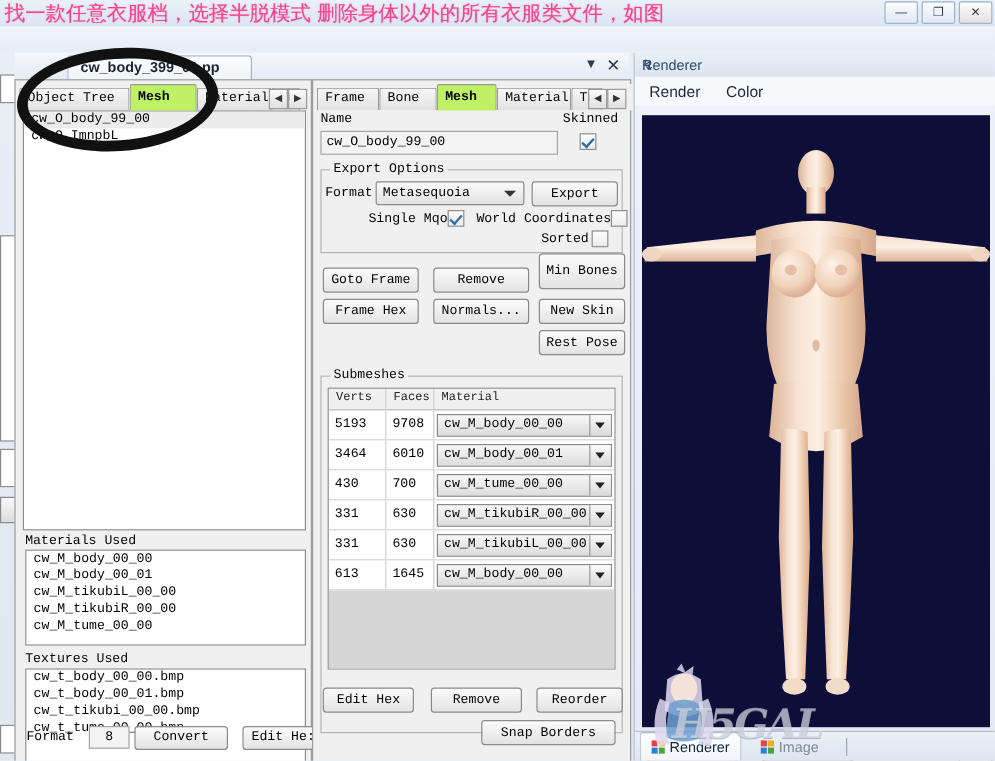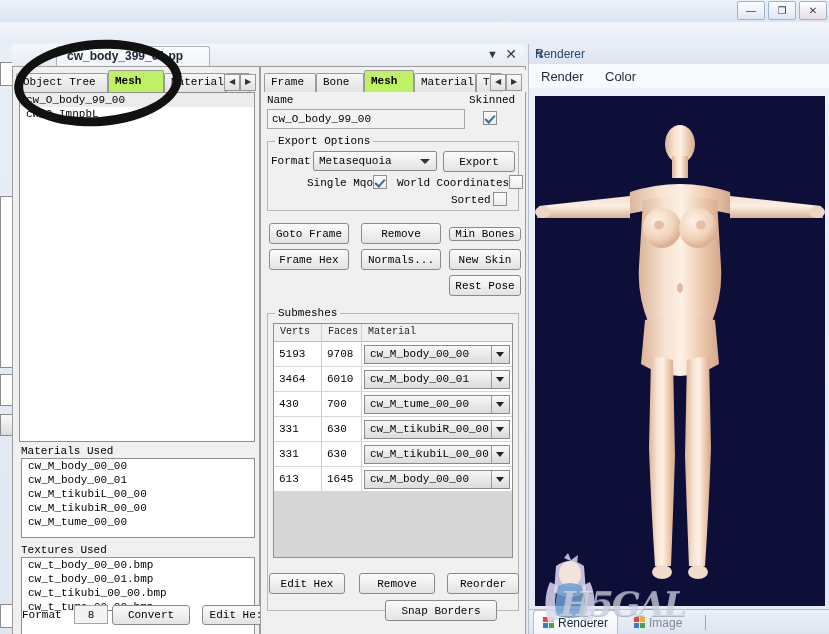--- a/index.html
+++ b/index.html
@@ -148,20 +148,21 @@
       <div class="wbtn">❐</div>
       <div class="wbtn close">✕</div>
     </div>
   </div>
 
   <div id="menubar">
     <div class="mi" style="left:22px;">Windows</div>
     <div class="mi" style="left:95px;">Help</div>
   </div>
 
+  <div id="overlay-note">找一款任意衣服档，选择半脱模式 删除身体以外的所有衣服类文件，如图</div>
 
   <div id="edge-stub">
     <div class="stub-box" style="top:18px;width:12px;height:22px;"></div>
     <div class="stub-box" style="top:152px;width:12px;height:170px;"></div>
     <div class="stub-box" style="top:330px;width:12px;height:30px;"></div>
     <div class="stub-box" style="top:370px;width:12px;height:20px;background:linear-gradient(#fafafa,#dcdcdc);"></div>
     <div class="stub-box" style="top:560px;width:12px;height:22px;"></div>
   </div>
 
   <div id="doc-tabbar">
@@ -266,21 +267,21 @@
 
     <div class="lbl" style="left:46px;top:110px;">Single Mqo</div>
     <div class="chk on" style="left:112px;top:108px;"></div>
     <div class="lbl" style="left:136px;top:110px;">World Coordinates</div>
     <div class="chk" style="left:248px;top:108px;"></div>
     <div class="lbl" style="left:190px;top:127px;">Sorted</div>
     <div class="chk" style="left:232px;top:125px;"></div>
 
     <div class="btn" style="left:8px;top:156px;width:80px;height:21px;">Goto Frame</div>
     <div class="btn" style="left:100px;top:156px;width:80px;height:21px;">Remove</div>
-    <div class="btn" style="left:188px;top:160px;width:72px;height:14px;">Min Bones</div>
+    <div class="btn" style="left:188px;top:144px;width:72px;height:30px;">Min Bones</div>
 
     <div class="btn" style="left:8px;top:182px;width:80px;height:21px;">Frame Hex</div>
     <div class="btn" style="left:100px;top:182px;width:80px;height:21px;">Normals...</div>
     <div class="btn" style="left:188px;top:182px;width:72px;height:21px;">New Skin</div>
 
     <div class="btn" style="left:188px;top:208px;width:72px;height:21px;">Rest Pose</div>
 
     <div class="grp" style="left:6px;top:246px;width:250px;height:296px;">
       <div class="grp-title">Submeshes</div>
     </div>
@@ -357,21 +358,21 @@
           </div>
         </div>
       </div>
 
       <div class="pad" style="height:80px;"></div>
     </div>
 
     <div class="btn" style="left:8px;top:506px;width:76px;height:21px;">Edit Hex</div>
     <div class="btn" style="left:98px;top:506px;width:76px;height:21px;">Remove</div>
     <div class="btn" style="left:186px;top:506px;width:72px;height:21px;">Reorder</div>
-    <div class="btn" style="left:124px;top:533px;width:112px;height:21px;">Snap Borders</div>
+    <div class="btn" style="left:140px;top:533px;width:112px;height:21px;">Snap Borders</div>
   </div>
 
   <div id="rpanel">
     <div id="rtitle">
       <span>Renderer</span>
       <span id="pin">↯</span>
     </div>
     <div id="rmenu">
       <div class="mi" style="left:12px;">Render</div>
       <div class="mi" style="left:76px;">Color</div>

